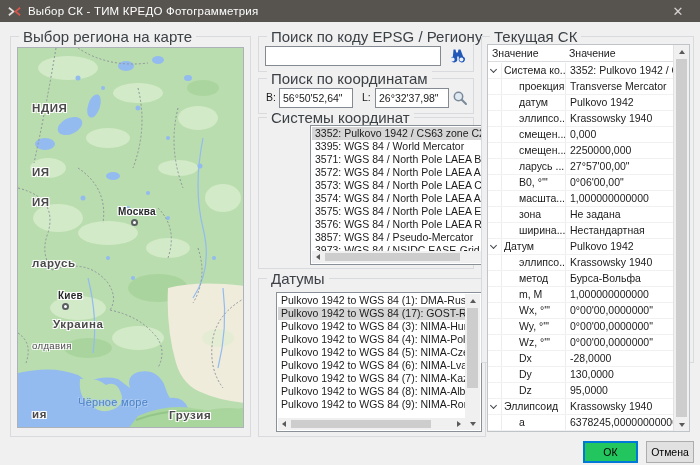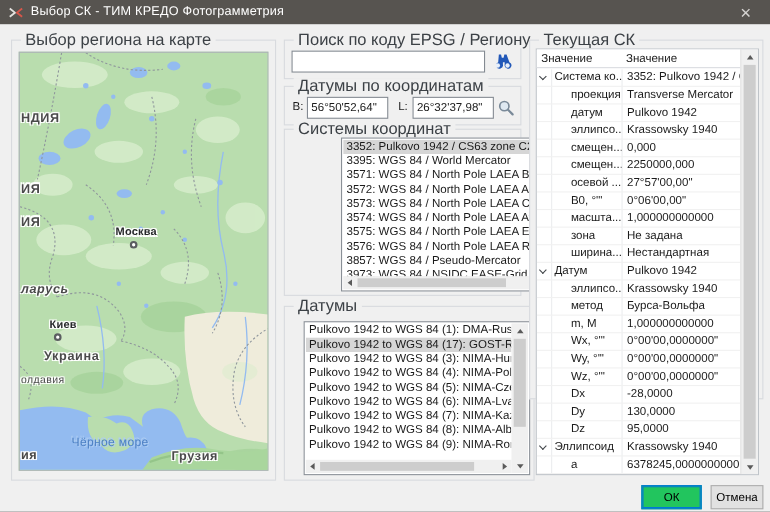--- a/index.html
+++ b/index.html
@@ -164,26 +164,26 @@
           <path d="M0,285 Q15,295 8,315"></path>
           <path d="M120,40 Q130,80 115,120"></path>
           <path d="M160,60 Q150,100 165,140"></path>
           <path d="M60,120 Q90,140 85,175"></path>
           <path d="M140,160 Q160,180 150,210"></path>
           <path d="M180,200 Q190,230 175,255"></path>
           <path d="M227,250 Q200,265 195,290 Q190,320 205,340"></path>
           <path d="M60,0 Q90,20 130,15"></path>
         </g>
       </svg>
-      <div style="position:absolute;left:3px;top:0;width:227px;height:381px;padding-left:48px;">
+      <div style="position:absolute;left:16px;top:0;width:227px;height:381px;padding-left:48px;">
           <div class="mlabel country" style="left: -2px; top: 54px;">НДИЯ</div>
           <div class="mlabel country" style="left: -2px; top: 118px;">ИЯ</div>
           <div class="mlabel country" style="left: -2px; top: 148px;">ИЯ</div>
           <div class="mlabel city" style="left: 84px; top: 158px;">Москва</div>
-          <div class="mlabel country" style="left: -2px; top: 209px; font-style: italic;">ларусь</div>
+          <div class="mlabel country" style="left: -2px; top: 209px;">ларусь</div>
           <div class="mlabel city" style="left: 24px; top: 242px;">Киев</div>
           <div class="mlabel country" style="left: 19px; top: 270px;">Украина</div>
           <div class="mlabel region-small" style="left: -2px; top: 292px;">олдавия</div>
           <div class="mlabel country" style="left: -2px; top: 360px;">ия</div>
           <div class="mlabel water" style="left: 44px; top: 348px;">Чёрное море</div>
           <div class="mlabel country" style="left: 135px; top: 361px;">Грузия</div>
           <div class="marker" style="left: 97px; top: 171px;"></div>
           <div class="marker" style="left: 28px; top: 255px;"></div>
         </div>
     </div>
@@ -195,21 +195,21 @@
     <button class="iconbtn" style="right:3px;top:8px;width:26px;height:22px;">
       <svg width="18" height="16" viewBox="0 0 18 16">
         <path d="M5.5,1.5 h2 l0.7,3 h1.6 l0.7,-3 h2 l2.6,7 a3.1,3.1 0 1,1 -4.3,2.2 l0,-2.2 h-1.6 l0,2.2 a3.1,3.1 0 1,1 -4.3,-2.2 Z" fill="#2258b8"></path>
         <circle cx="4.6" cy="11.6" r="2" fill="#e8f0fb"></circle>
         <circle cx="13.4" cy="11.6" r="2" fill="#e8f0fb"></circle>
       </svg>
     </button>
   </div>
 
   <div class="group" style="left:258px;top:78px;width:216px;height:36px;">
-    <span class="glabel">Датумы по координатам</span>
+    <span class="glabel">Поиск по координатам</span>
     <span class="slabel" style="left:7px;top:12px;">B:</span>
     <input class="tinput" style="left: 20px; top: 9px; width: 74px;" value="56°50'52,64&quot;">
     <span class="slabel" style="left:103px;top:12px;">L:</span>
     <input class="tinput" style="left: 116px; top: 9px; width: 74px;" value="26°32'37,98&quot;">
     <button class="iconbtn" style="right:2px;top:8px;width:22px;height:22px;">
       <svg width="16" height="16" viewBox="0 0 16 16">
         <circle cx="6.5" cy="6.5" r="4.2" fill="#dfe9f2" stroke="#7a8a99" stroke-width="1.5"></circle>
         <line x1="9.8" y1="9.8" x2="14" y2="14" stroke="#7a8a99" stroke-width="2" stroke-linecap="round"></line>
       </svg>
     </button>
@@ -323,21 +323,21 @@
             <span class="pcell">смещен...</span>
             <span class="vcell">0,000</span>
           </div>
           <div class="trow child">
             <span class="gut"></span>
             <span class="pcell">смещен...</span>
             <span class="vcell">2250000,000</span>
           </div>
           <div class="trow child">
             <span class="gut"></span>
-            <span class="pcell">осевой ...</span>
+            <span class="pcell">ларусь ...</span>
             <span class="vcell">27°57'00,00"</span>
           </div>
           <div class="trow child">
             <span class="gut"></span>
             <span class="pcell">B0, °'"</span>
             <span class="vcell">0°06'00,00"</span>
           </div>
           <div class="trow child">
             <span class="gut"></span>
             <span class="pcell">масшта...</span>

